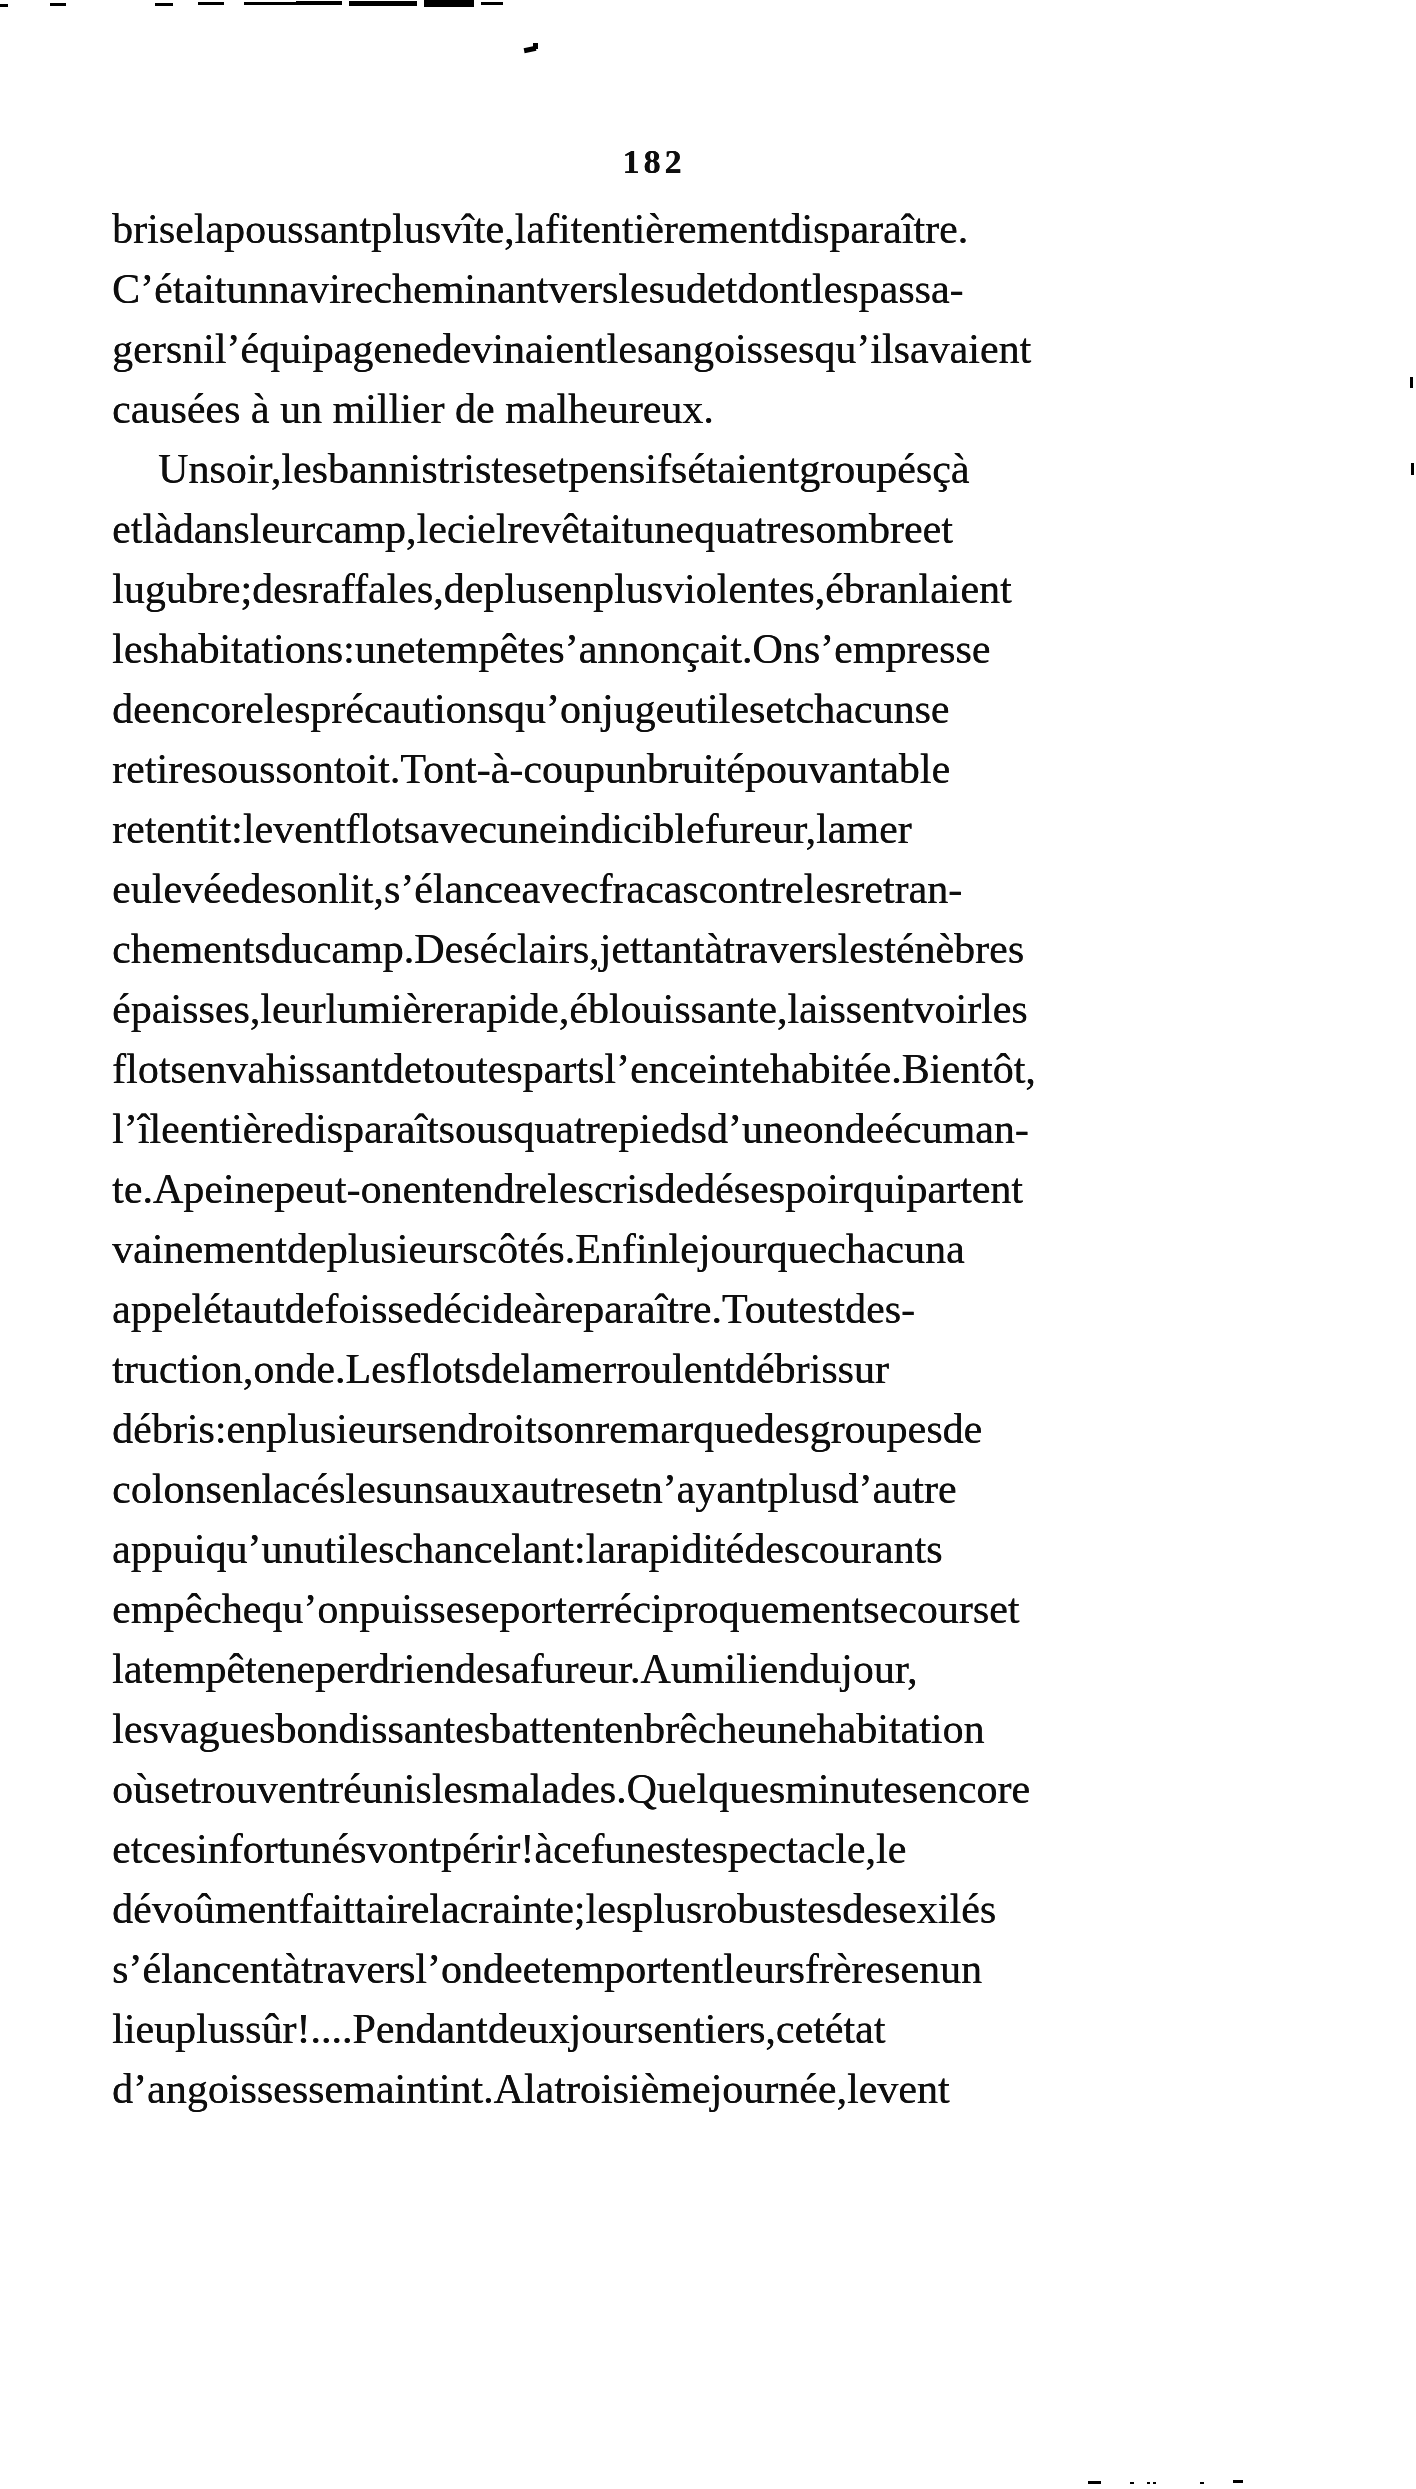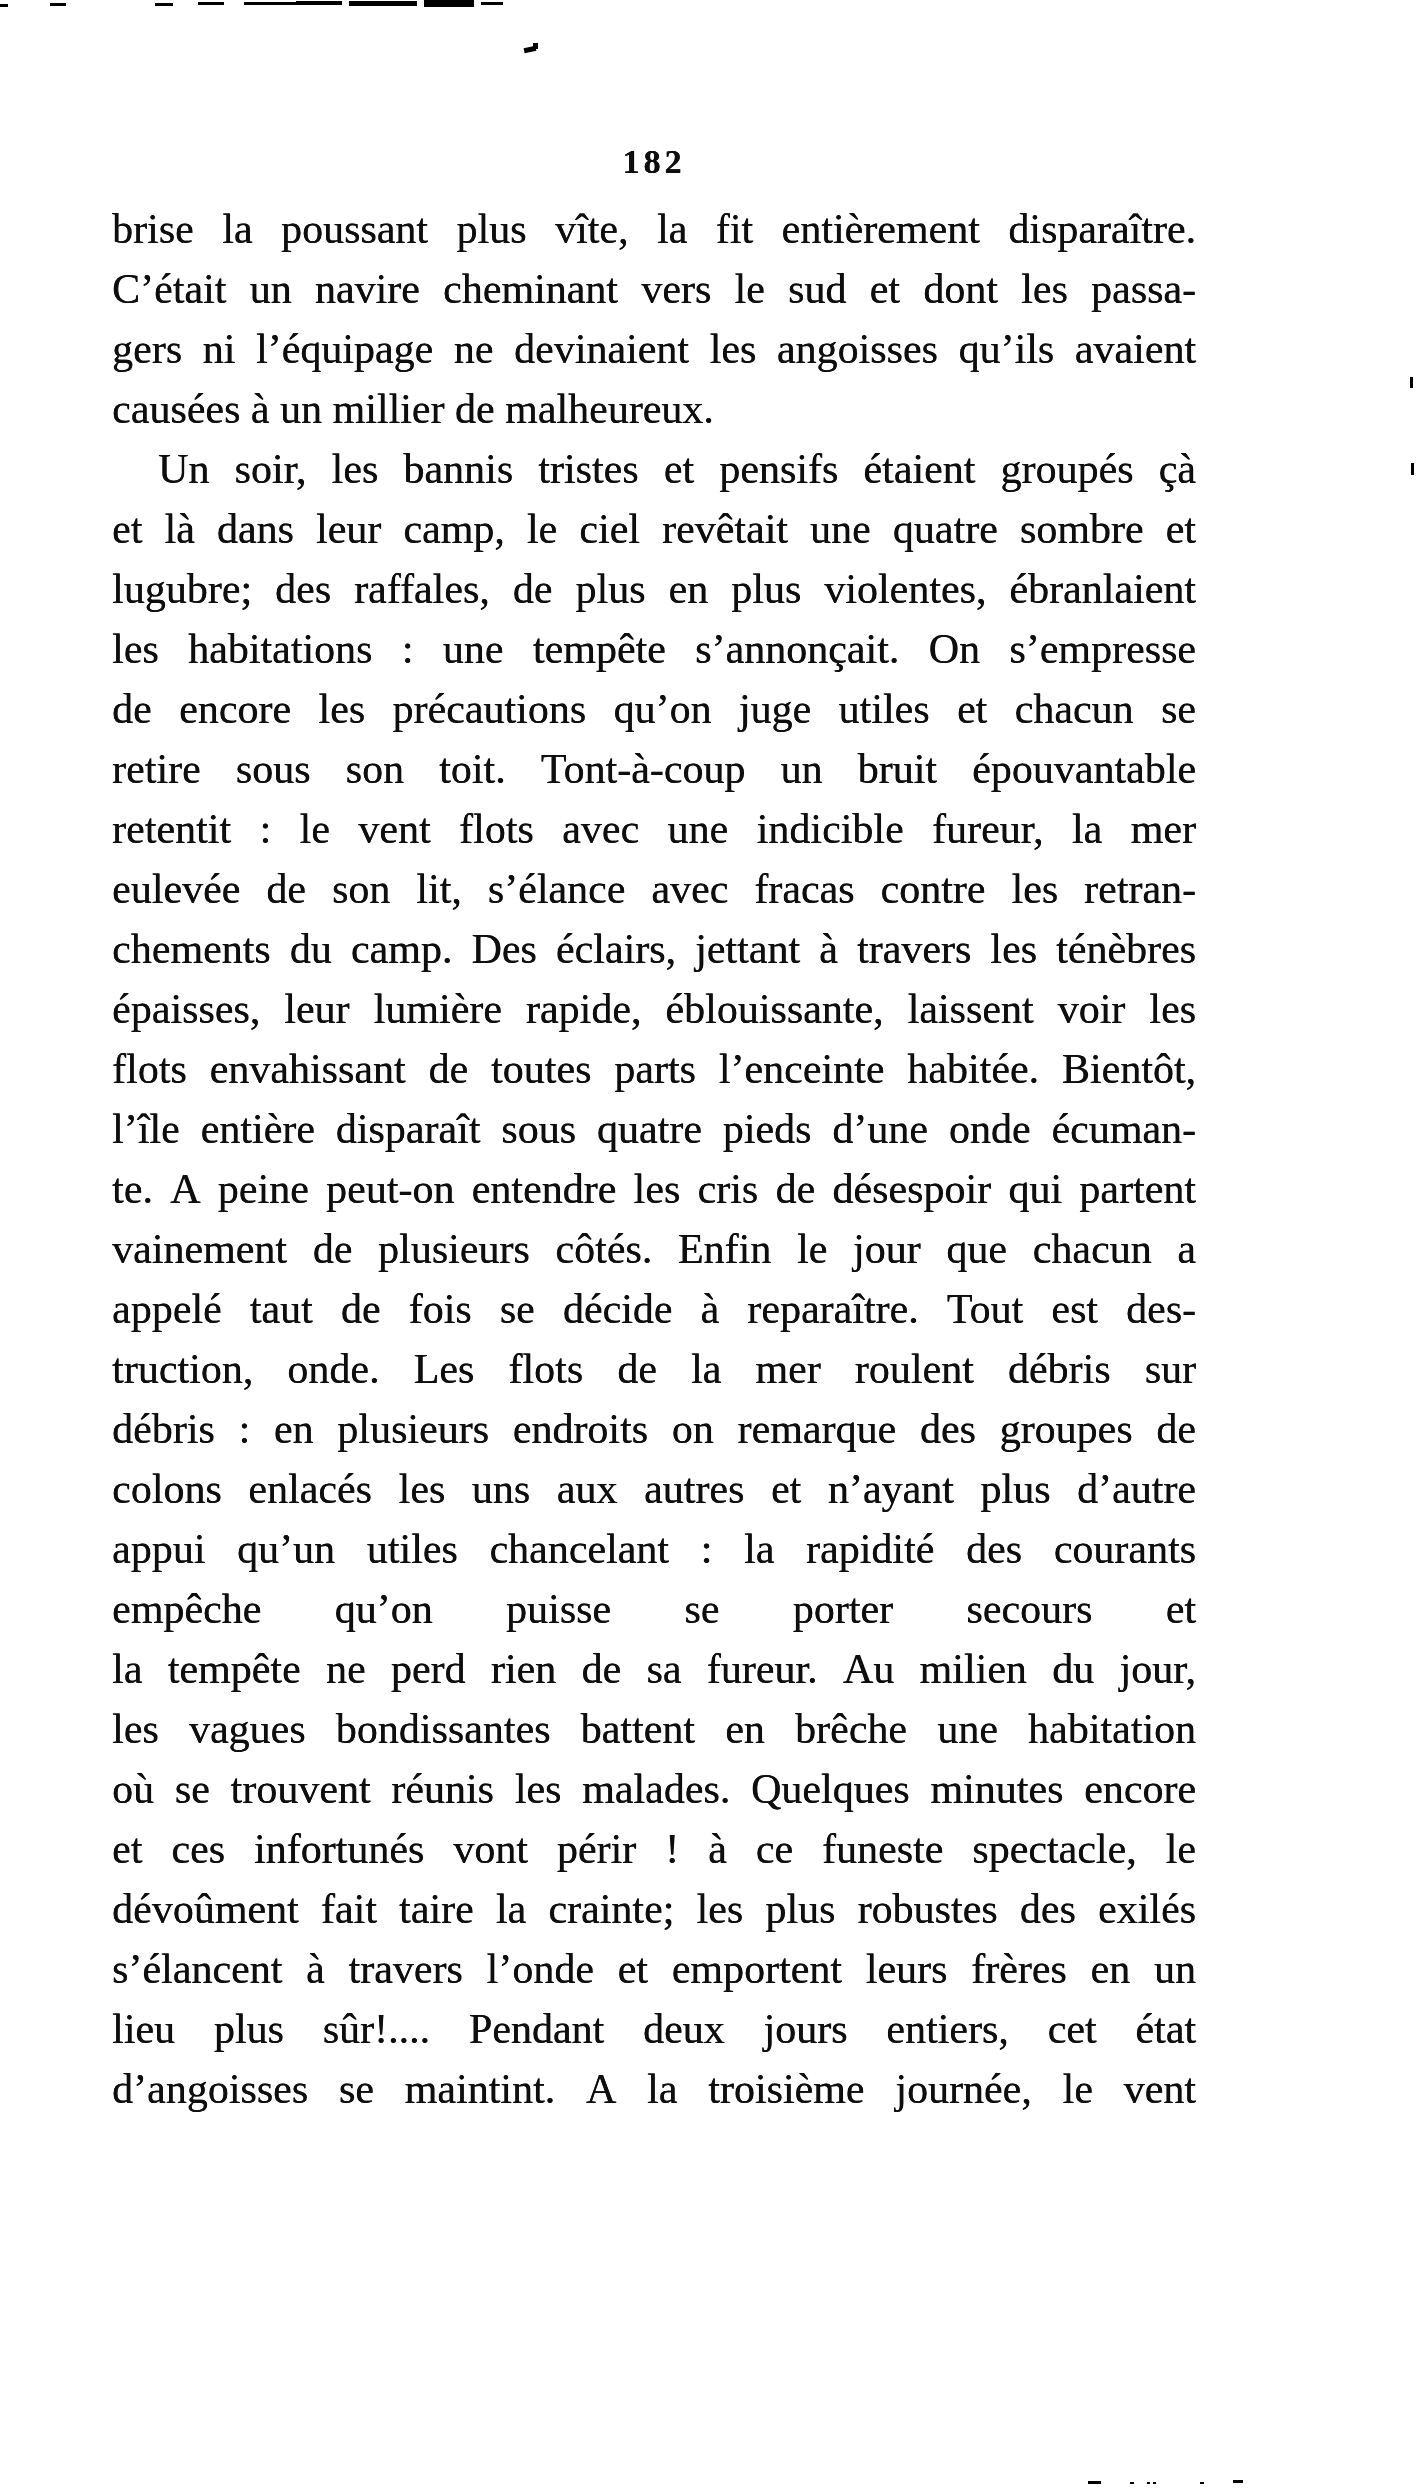--- a/index.html
+++ b/index.html
@@ -30,21 +30,20 @@
   .body-text {
     position: absolute;
     top: 199px;
     left: 112px;
     width: 1084px;
     font-size: 42px;
     text-shadow: 0.35px 0 0 #0e0e0e;
   }
   .line {
     display: flex;
-    justify-content: space-between;
     align-items: baseline;
     height: 60px;
     line-height: 60px;
     white-space: nowrap;
   }
   .line.end {
     display: block;
     white-space: normal;
   }
   .line.indent { padding-left: 46px; }
@@ -349,20 +348,21 @@
       <span>rapidité</span>
       <span>des</span>
       <span>courants</span>
     </div>
     <div class="line">
       <span>empêche</span>
       <span>qu’on</span>
       <span>puisse</span>
       <span>se</span>
       <span>porter</span>
+      <span>réciproquement</span>
       <span>secours</span>
       <span>et</span>
     </div>
     <div class="line">
       <span>la</span>
       <span>tempête</span>
       <span>ne</span>
       <span>perd</span>
       <span>rien</span>
       <span>de</span>

